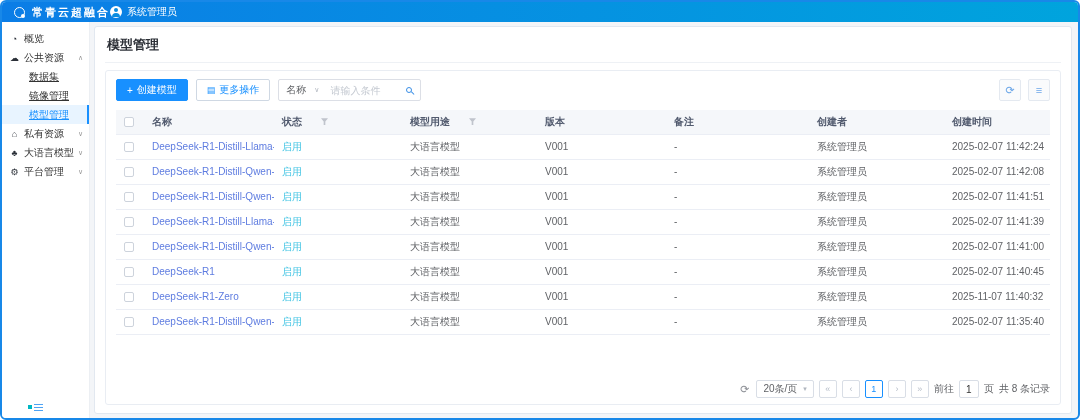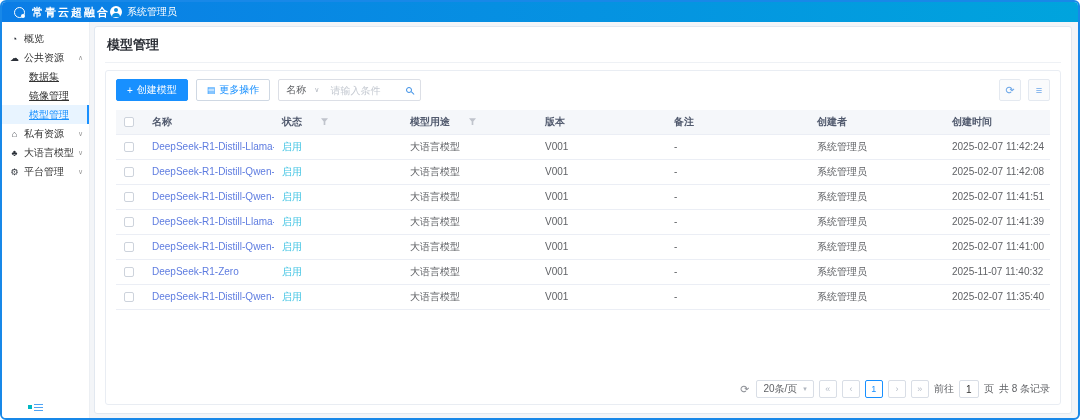--- a/index.html
+++ b/index.html
@@ -258,20 +258,32 @@
                 <td><span>大语言模型</span></td>
                 <td><span>V001</span></td>
                 <td><span>-</span></td>
                 <td><span>系统管理员</span></td>
                 <td><span>2025-02-07 11:41:00</span></td>
               </tr>
               <tr>
                 <td>
                     <div class="cb"></div>
                   </td>
+                <td><span class="link">DeepSeek-R1</span></td>
+                <td><span class="status-enabled">启用</span></td>
+                <td><span>大语言模型</span></td>
+                <td><span>V001</span></td>
+                <td><span>-</span></td>
+                <td><span>系统管理员</span></td>
+                <td><span>2025-02-07 11:40:45</span></td>
+              </tr>
+              <tr>
+                <td>
+                    <div class="cb"></div>
+                  </td>
                 <td><span class="link">DeepSeek-R1-Zero</span></td>
                 <td><span class="status-enabled">启用</span></td>
                 <td><span>大语言模型</span></td>
                 <td><span>V001</span></td>
                 <td><span>-</span></td>
                 <td><span>系统管理员</span></td>
                 <td><span>2025-11-07 11:40:32</span></td>
               </tr>
               <tr>
                 <td>

